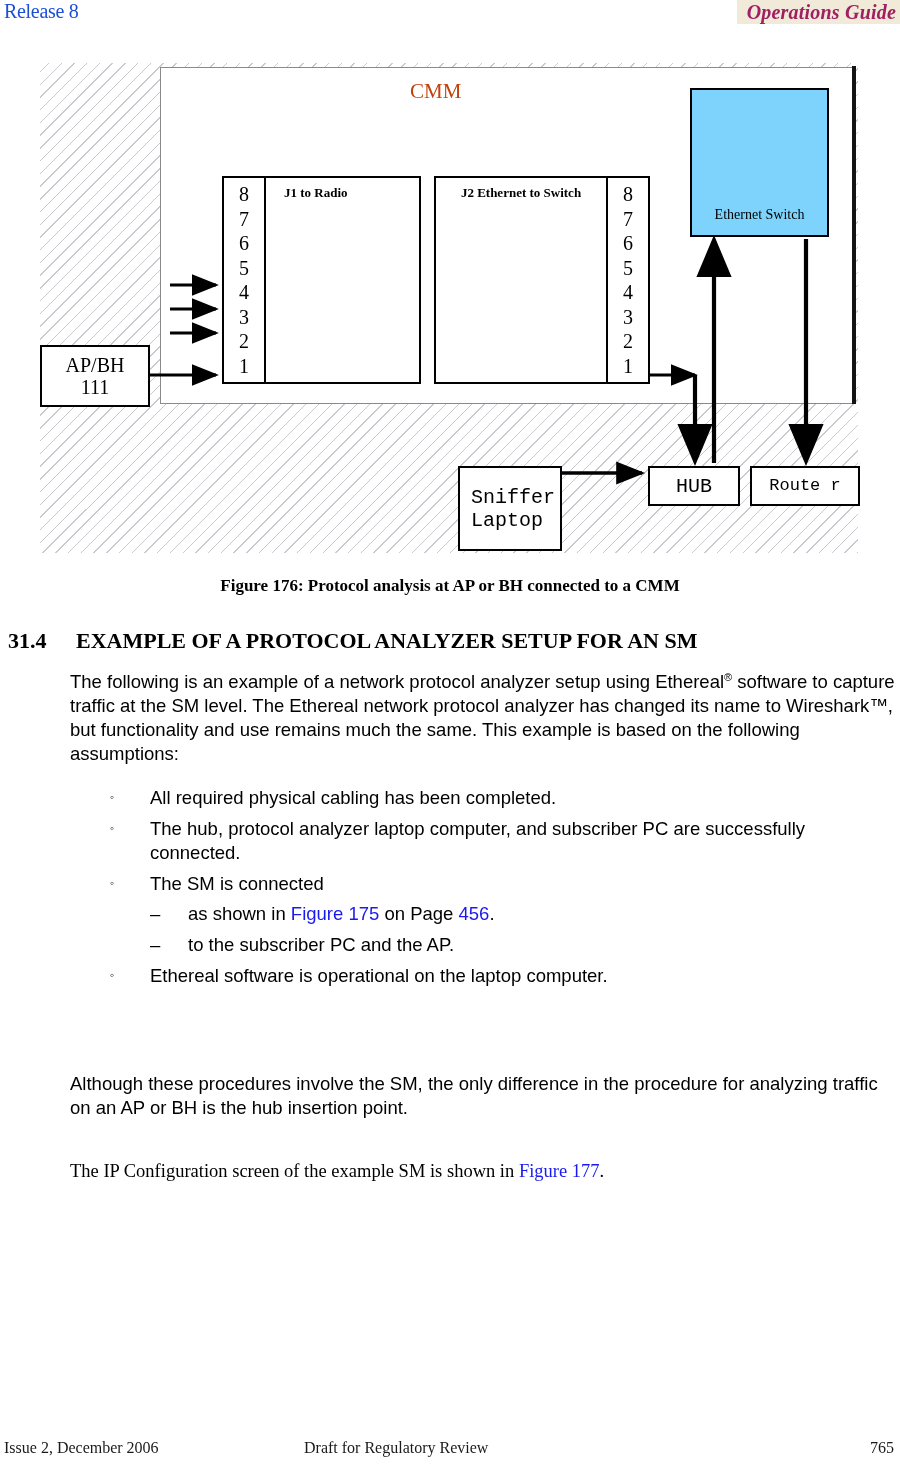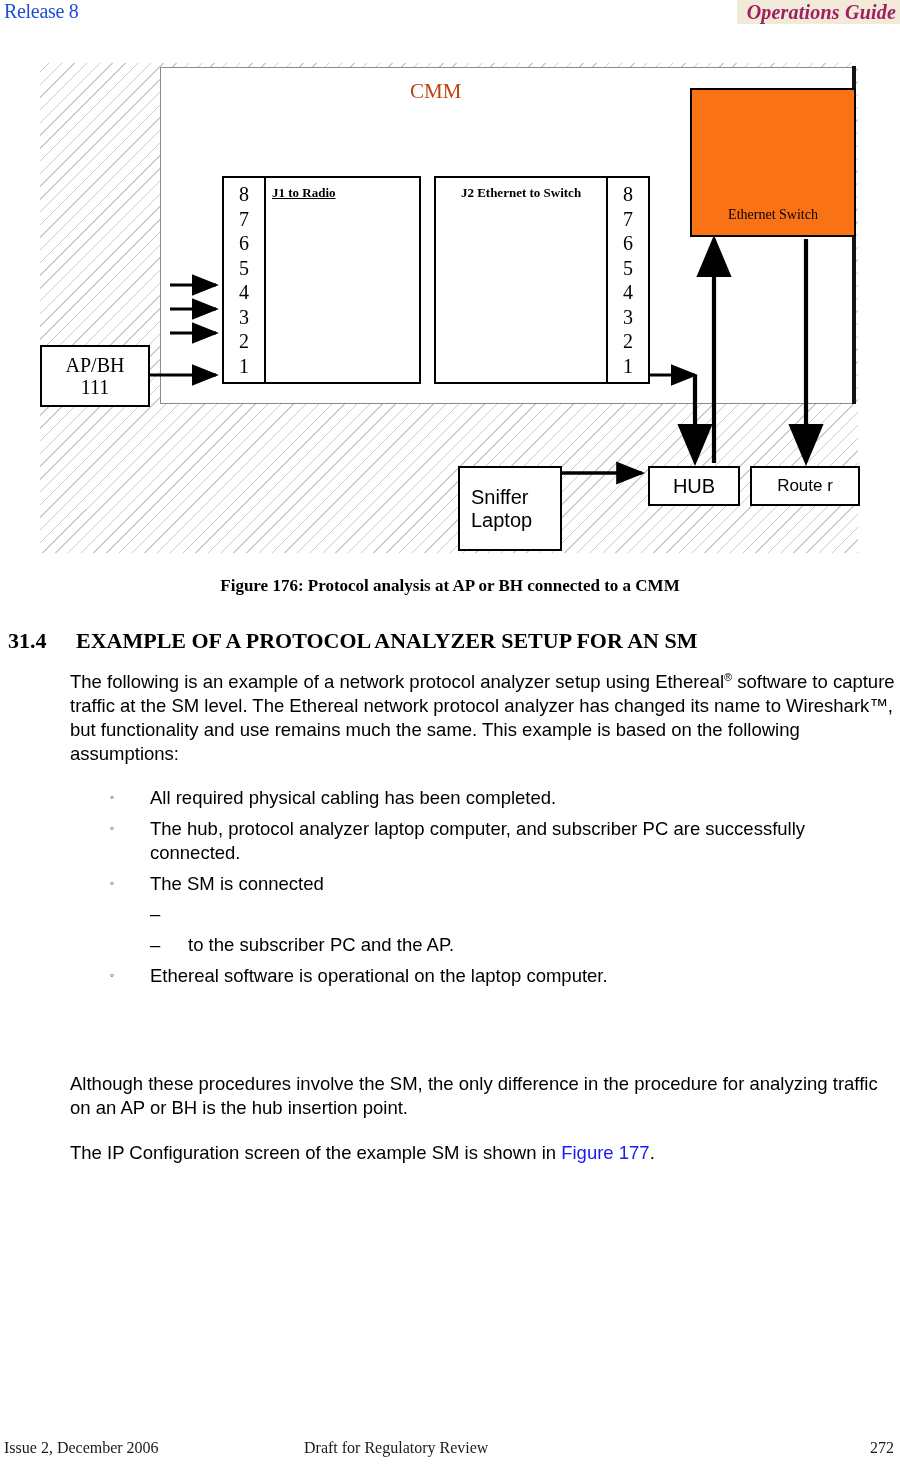--- a/index.html
+++ b/index.html
@@ -129,30 +129,30 @@
 
   .conn-label {
     flex: 1;
     font-family: "Liberation Serif", serif;
     font-weight: bold;
     font-size: 13px;
     text-align: center;
     padding-top: 7px;
     line-height: 1.25;
   }
-  #j1-block .conn-label { text-align: left; padding-left: 6px; text-decoration: underline; }
+  #j1-block .conn-label { text-align: left; padding-left: 18px; }
 
   
   .eth-switch {
     position: absolute;
     left: 650px;
     top: 25px;
-    width: 166px;
+    width: 139px;
     height: 149px;
-    background: #f97316;
+    background: #7dd3fc;
     border: 2px solid #000;
     box-sizing: border-box;
   }
   .eth-switch-label {
     position: absolute;
     left: 0; right: 0;
     bottom: 12px;
     text-align: center;
     font-family: "Liberation Serif", serif;
     font-size: 14px;
@@ -176,21 +176,21 @@
     font-size: 20px;
     line-height: 1.12;
   }
 
   
   .dev-box {
     position: absolute;
     background: #fff;
     border: 2px solid #000;
     box-sizing: border-box;
-    font-family: Liberation Sans, sans-serif;
+    font-family: Liberation Mono, monospace;
     font-size: 20px;
     display: flex;
     align-items: center;
     justify-content: center;
     text-align: center;
     line-height: 1.15;
   }
   #sniffer-box { left: 418px; top: 403px; width: 104px; height: 85px; flex-direction: column; align-items: flex-start; padding-left: 11px; justify-content: center;}
   #hub-box     { left: 608px; top: 403px; width: 92px;  height: 40px; }
   #router-box  { left: 710px; top: 403px; width: 110px; height: 40px; font-size: 17px;}
@@ -278,21 +278,21 @@
     color: #1a1aee;
     text-decoration: none;
   }
 
   .tail-block {
     position: absolute;
     left: 70px;
     top: 1072px;
     width: 830px;
   }
-  .tail-block p.body + p.body { margin-top: 21px; }
+  .tail-block p.body + p.body { margin-top: 40px; font-family: Liberation Serif, serif; }
 
   
   .page-footer {
     position: absolute;
     left: 0;
     bottom: 18px;
     width: 900px;
     height: 24px;
     font-family: Liberation Serif, serif;
     font-size: 16px;
@@ -416,20 +416,21 @@
   </div>
 
   <div class="bullet-row">
     <div class="bullet-mark">◦</div>
     <div class="bullet-text">The SM is connected</div>
   </div>
 
   <div class="sub-bullets">
     <div class="sub-row">
       <div class="sub-mark">–</div>
+      <div><span>as shown in </span><a class="xref" href="#">Figure 175</a><span> on Page </span><a class="xref" href="#">456</a><span>.</span></div>
     </div>
     <div class="sub-row">
       <div class="sub-mark">–</div>
       <div>to the subscriber PC and the AP.</div>
     </div>
   </div>
 
   <div class="bullet-row">
     <div class="bullet-mark">◦</div>
     <div class="bullet-text">Ethereal software is operational on the laptop computer.</div>
@@ -437,14 +438,14 @@
 </div>
 
 <div class="tail-block">
   <p class="body">Although these procedures involve the SM, the only difference in the procedure for analyzing traffic on an AP or BH is the hub insertion point.</p>
   <p class="body"><span>The IP Configuration screen of the example SM is shown in </span><a class="xref" href="#">Figure 177</a><span>.</span></p>
 </div>
 
 <div class="page-footer">
   <div class="footer-left">Issue 2, December 2006</div>
   <div class="footer-center">Draft for Regulatory Review</div>
-  <div class="footer-right">272</div>
+  <div class="footer-right">765</div>
 </div>
 
 </body></html>

